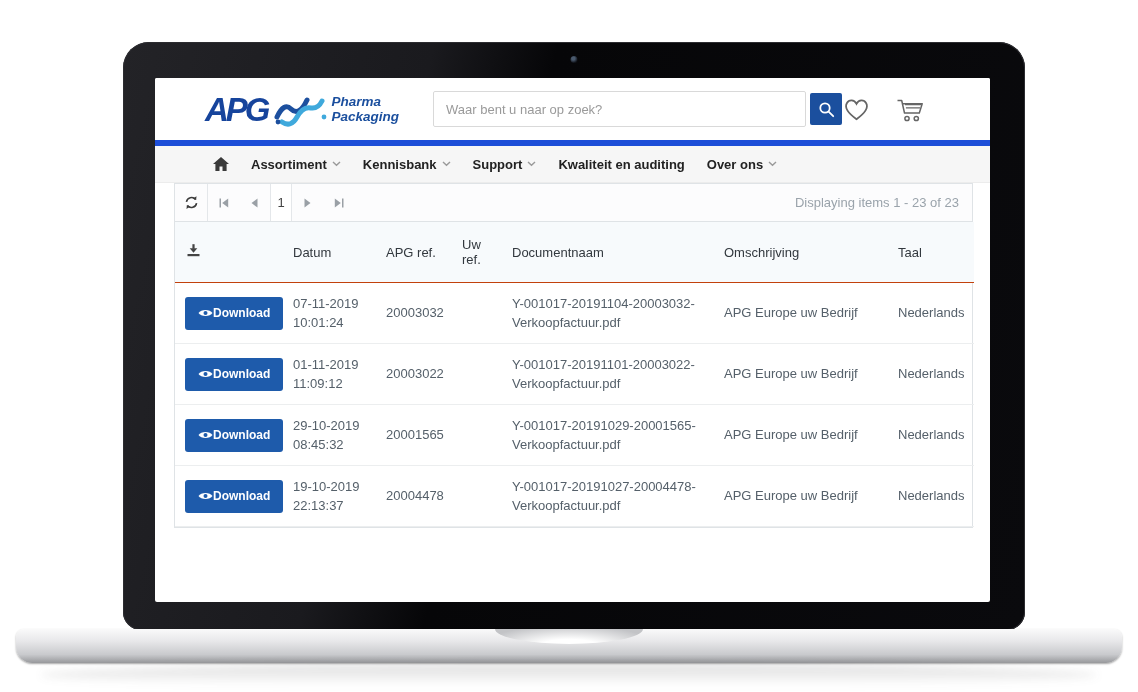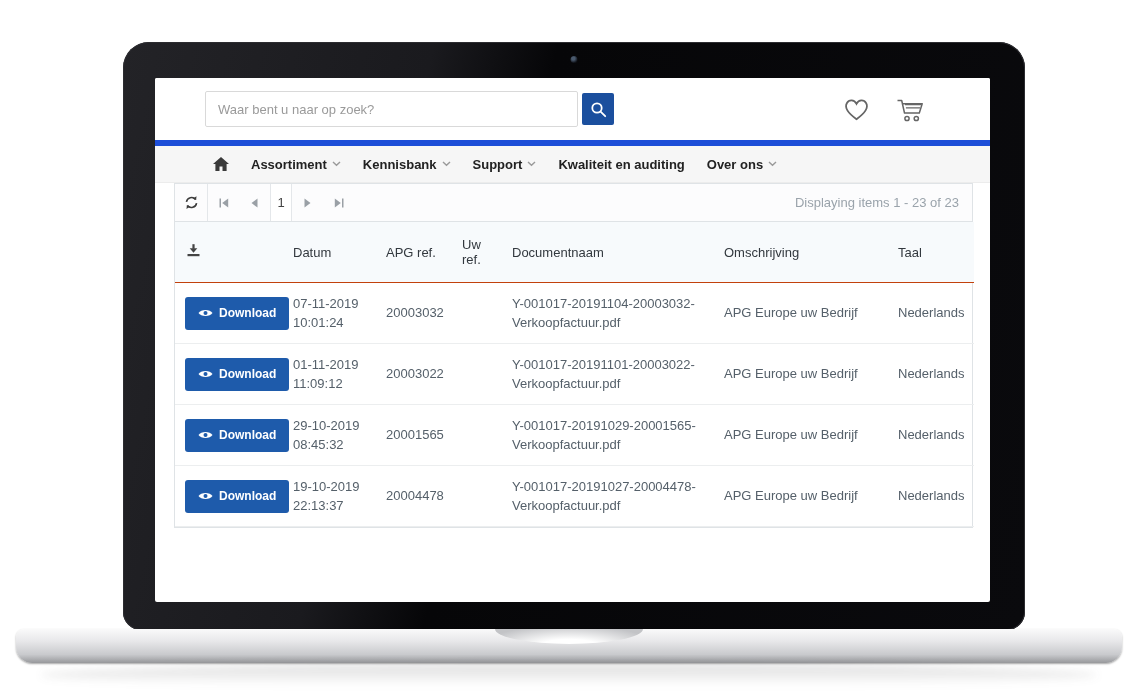--- a/index.html
+++ b/index.html
@@ -134,34 +134,47 @@
   tbody td{
     border-bottom:1px solid #eceeef;font-size:13px;color:#55606a;
     padding:10px 6px 10px 8px;vertical-align:middle;line-height:1.5;
     word-wrap:break-word;overflow-wrap:break-word;
   }
   tbody td.c-dl{padding-left:10px;}
   tbody tr{height:61px;}
   .dl-btn{
     background:var(--button-blue);color:#fff;border:none;border-radius:3px;
     font-family:"Liberation Sans",sans-serif;font-size:12px;font-weight:700;
-    padding:12px 13px;height:33px;display:inline-flex;align-items:center;gap:6px;cursor:pointer;
+    padding:12px 13px;height:33px;display:inline-flex;align-items:center;cursor:pointer;
   }
 </style>
 </head>
 <body>
 
 <div class="stage">
   <div class="lid">
     <div class="webcam"></div>
 
     <div class="screen">
 
 
       <div class="siteheader">
+        <div class="logo">
+          <span class="logo-apg">APG</span>
+          <svg class="logo-dna" width="54" height="32" viewBox="0 0 54 32">
+            <path d="M3 22 q7 -15 14 -8 q8 8 16 -9" stroke="#1c4f9e" stroke-width="5" fill="none" stroke-linecap="round"></path>
+            <path d="M8 27 q9 6 15 -5 q6 -11 14 -9 q7 1 11 -7" stroke="#3fa9dc" stroke-width="5" fill="none" stroke-linecap="round"></path>
+            <circle cx="4" cy="27" r="2.4" fill="#1c4f9e"></circle>
+            <circle cx="50" cy="22" r="2.4" fill="#3fa9dc"></circle>
+          </svg>
+          <span class="logo-tag">
+            <span>Pharma</span>
+            <span>Packaging</span>
+          </span>
+        </div>
         <div class="search-wrap">
           <input class="search-input" type="text" placeholder="Waar bent u naar op zoek?" style="">
           <button class="search-btn">
             <svg width="17" height="17" viewBox="0 0 17 17">
                 <circle cx="7" cy="7" r="4.7" fill="none" stroke="#ffffff" stroke-width="1.8"></circle>
                 <line x1="10.6" y1="10.6" x2="15.2" y2="15.2" stroke="#ffffff" stroke-width="1.8" stroke-linecap="round"></line>
               </svg>
           </button>
         </div>
         <div class="hdr-icons">

